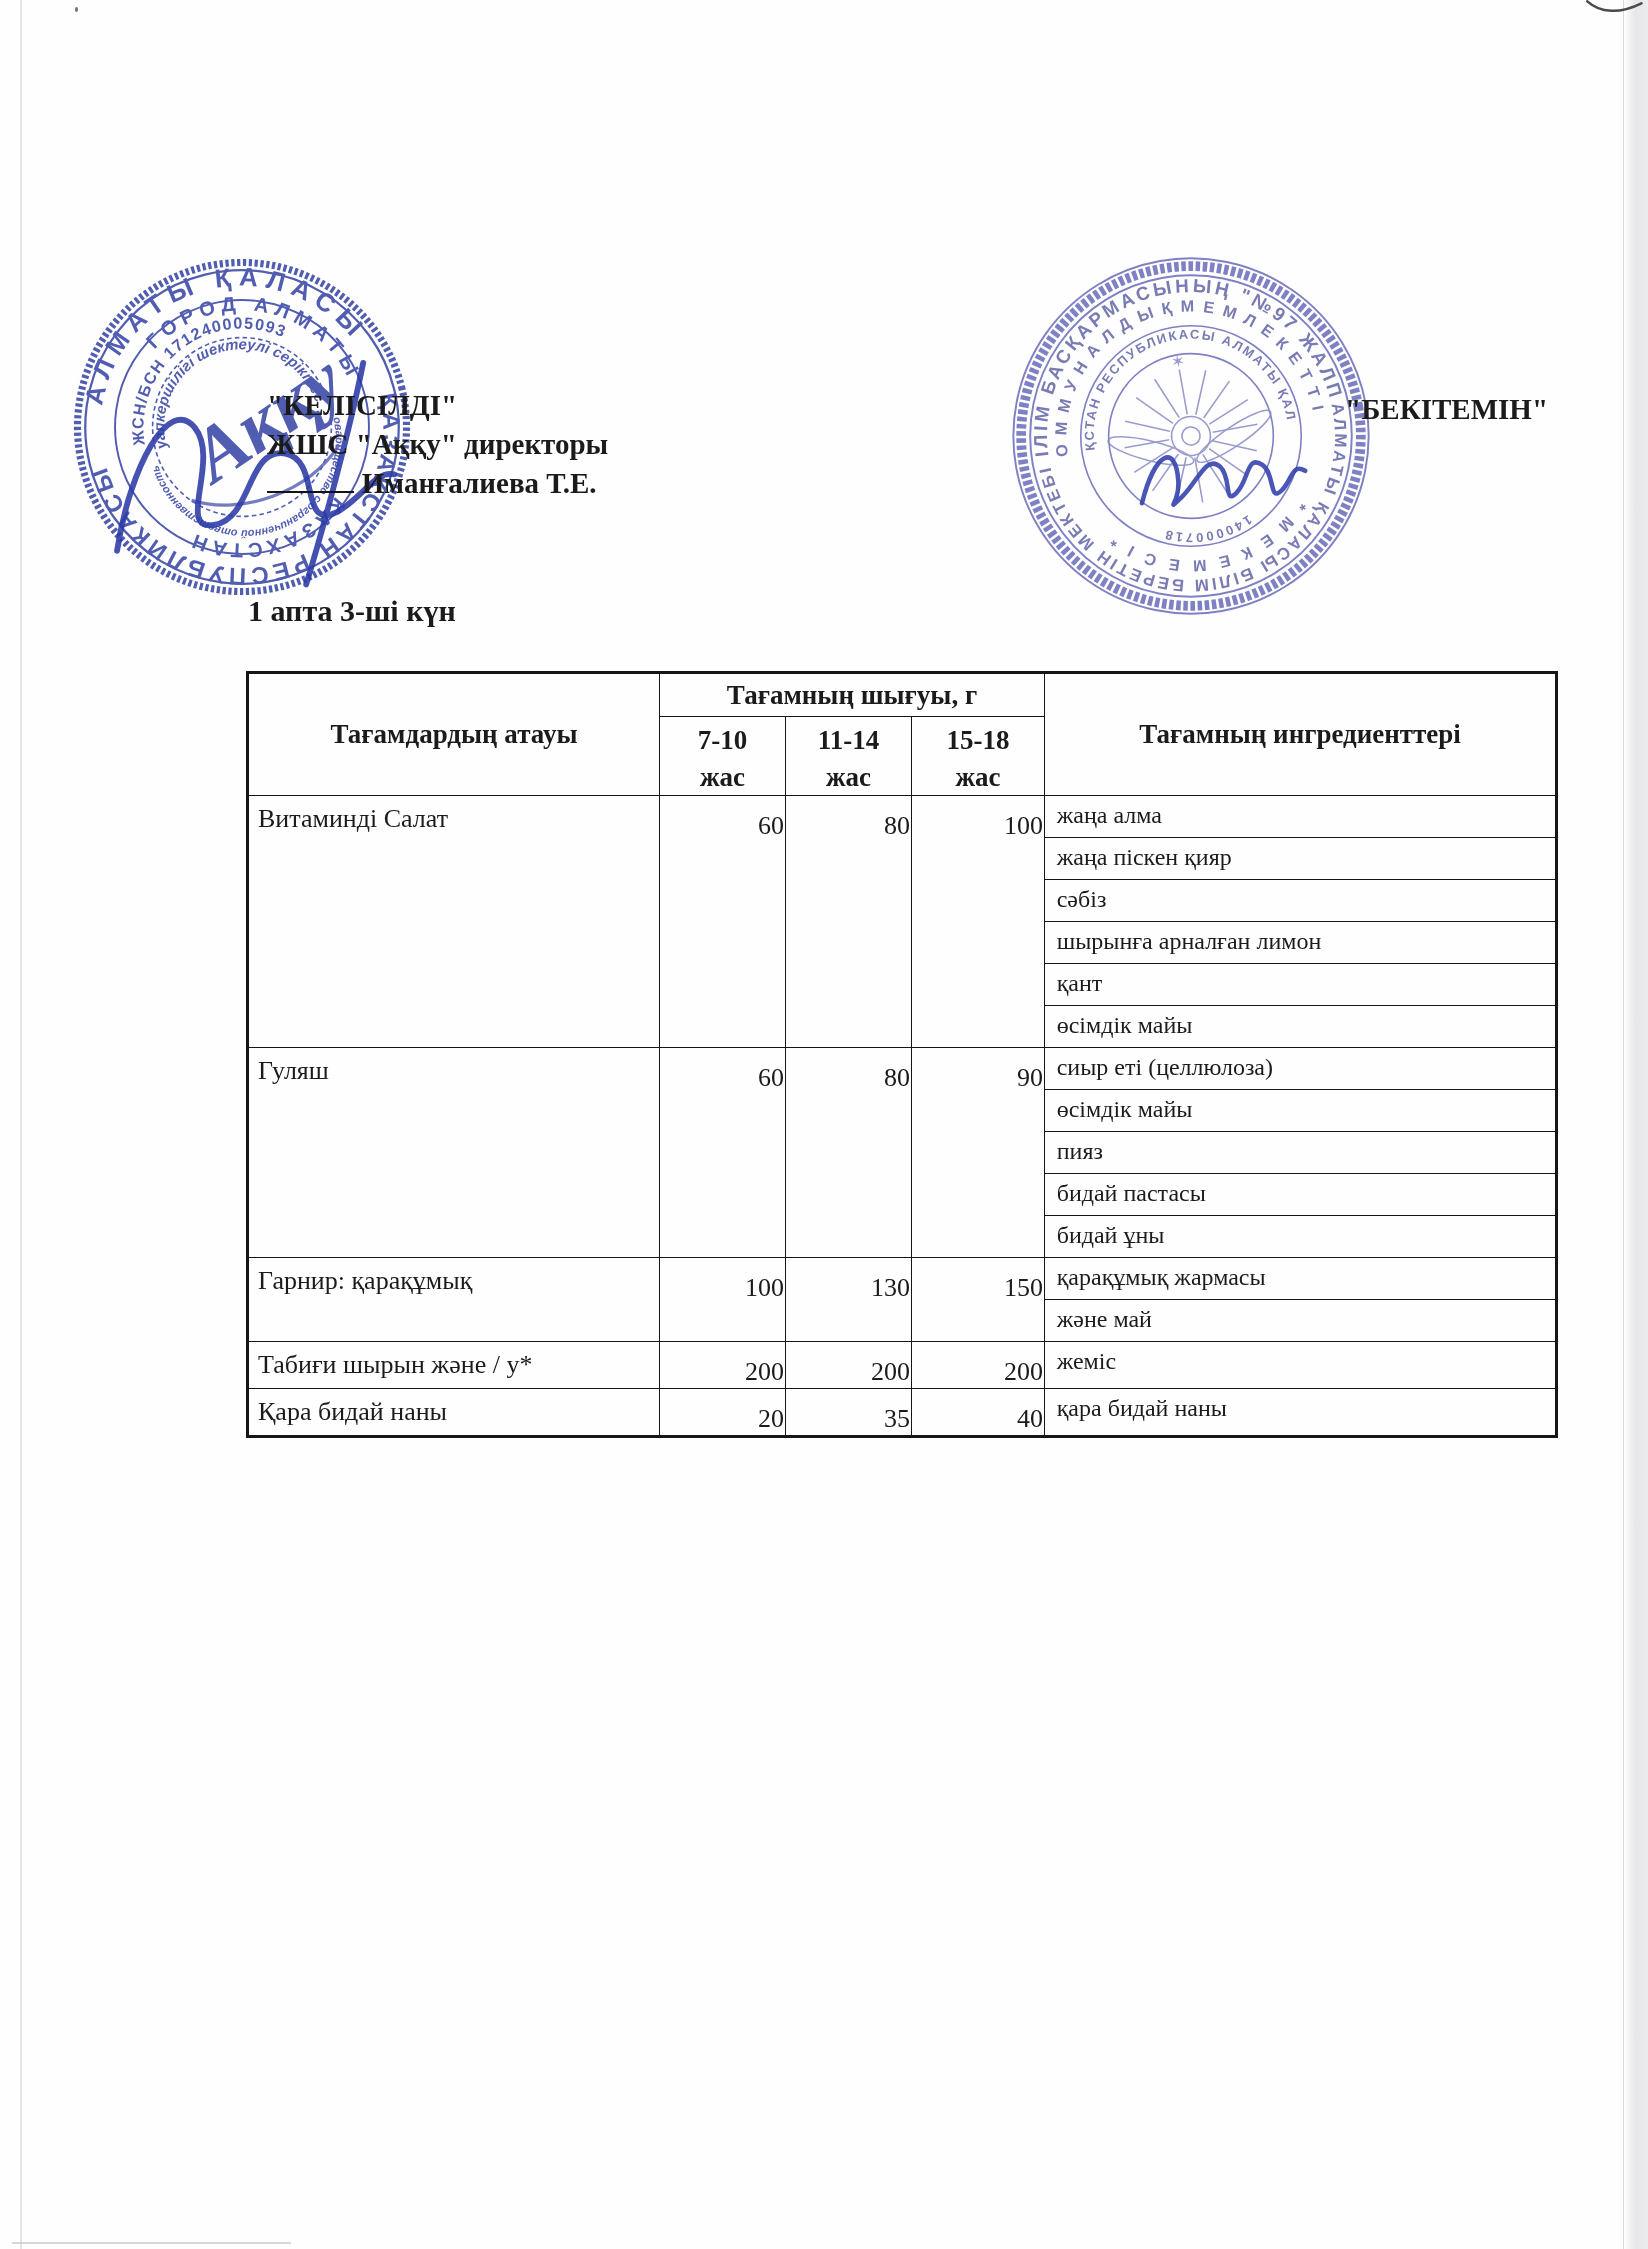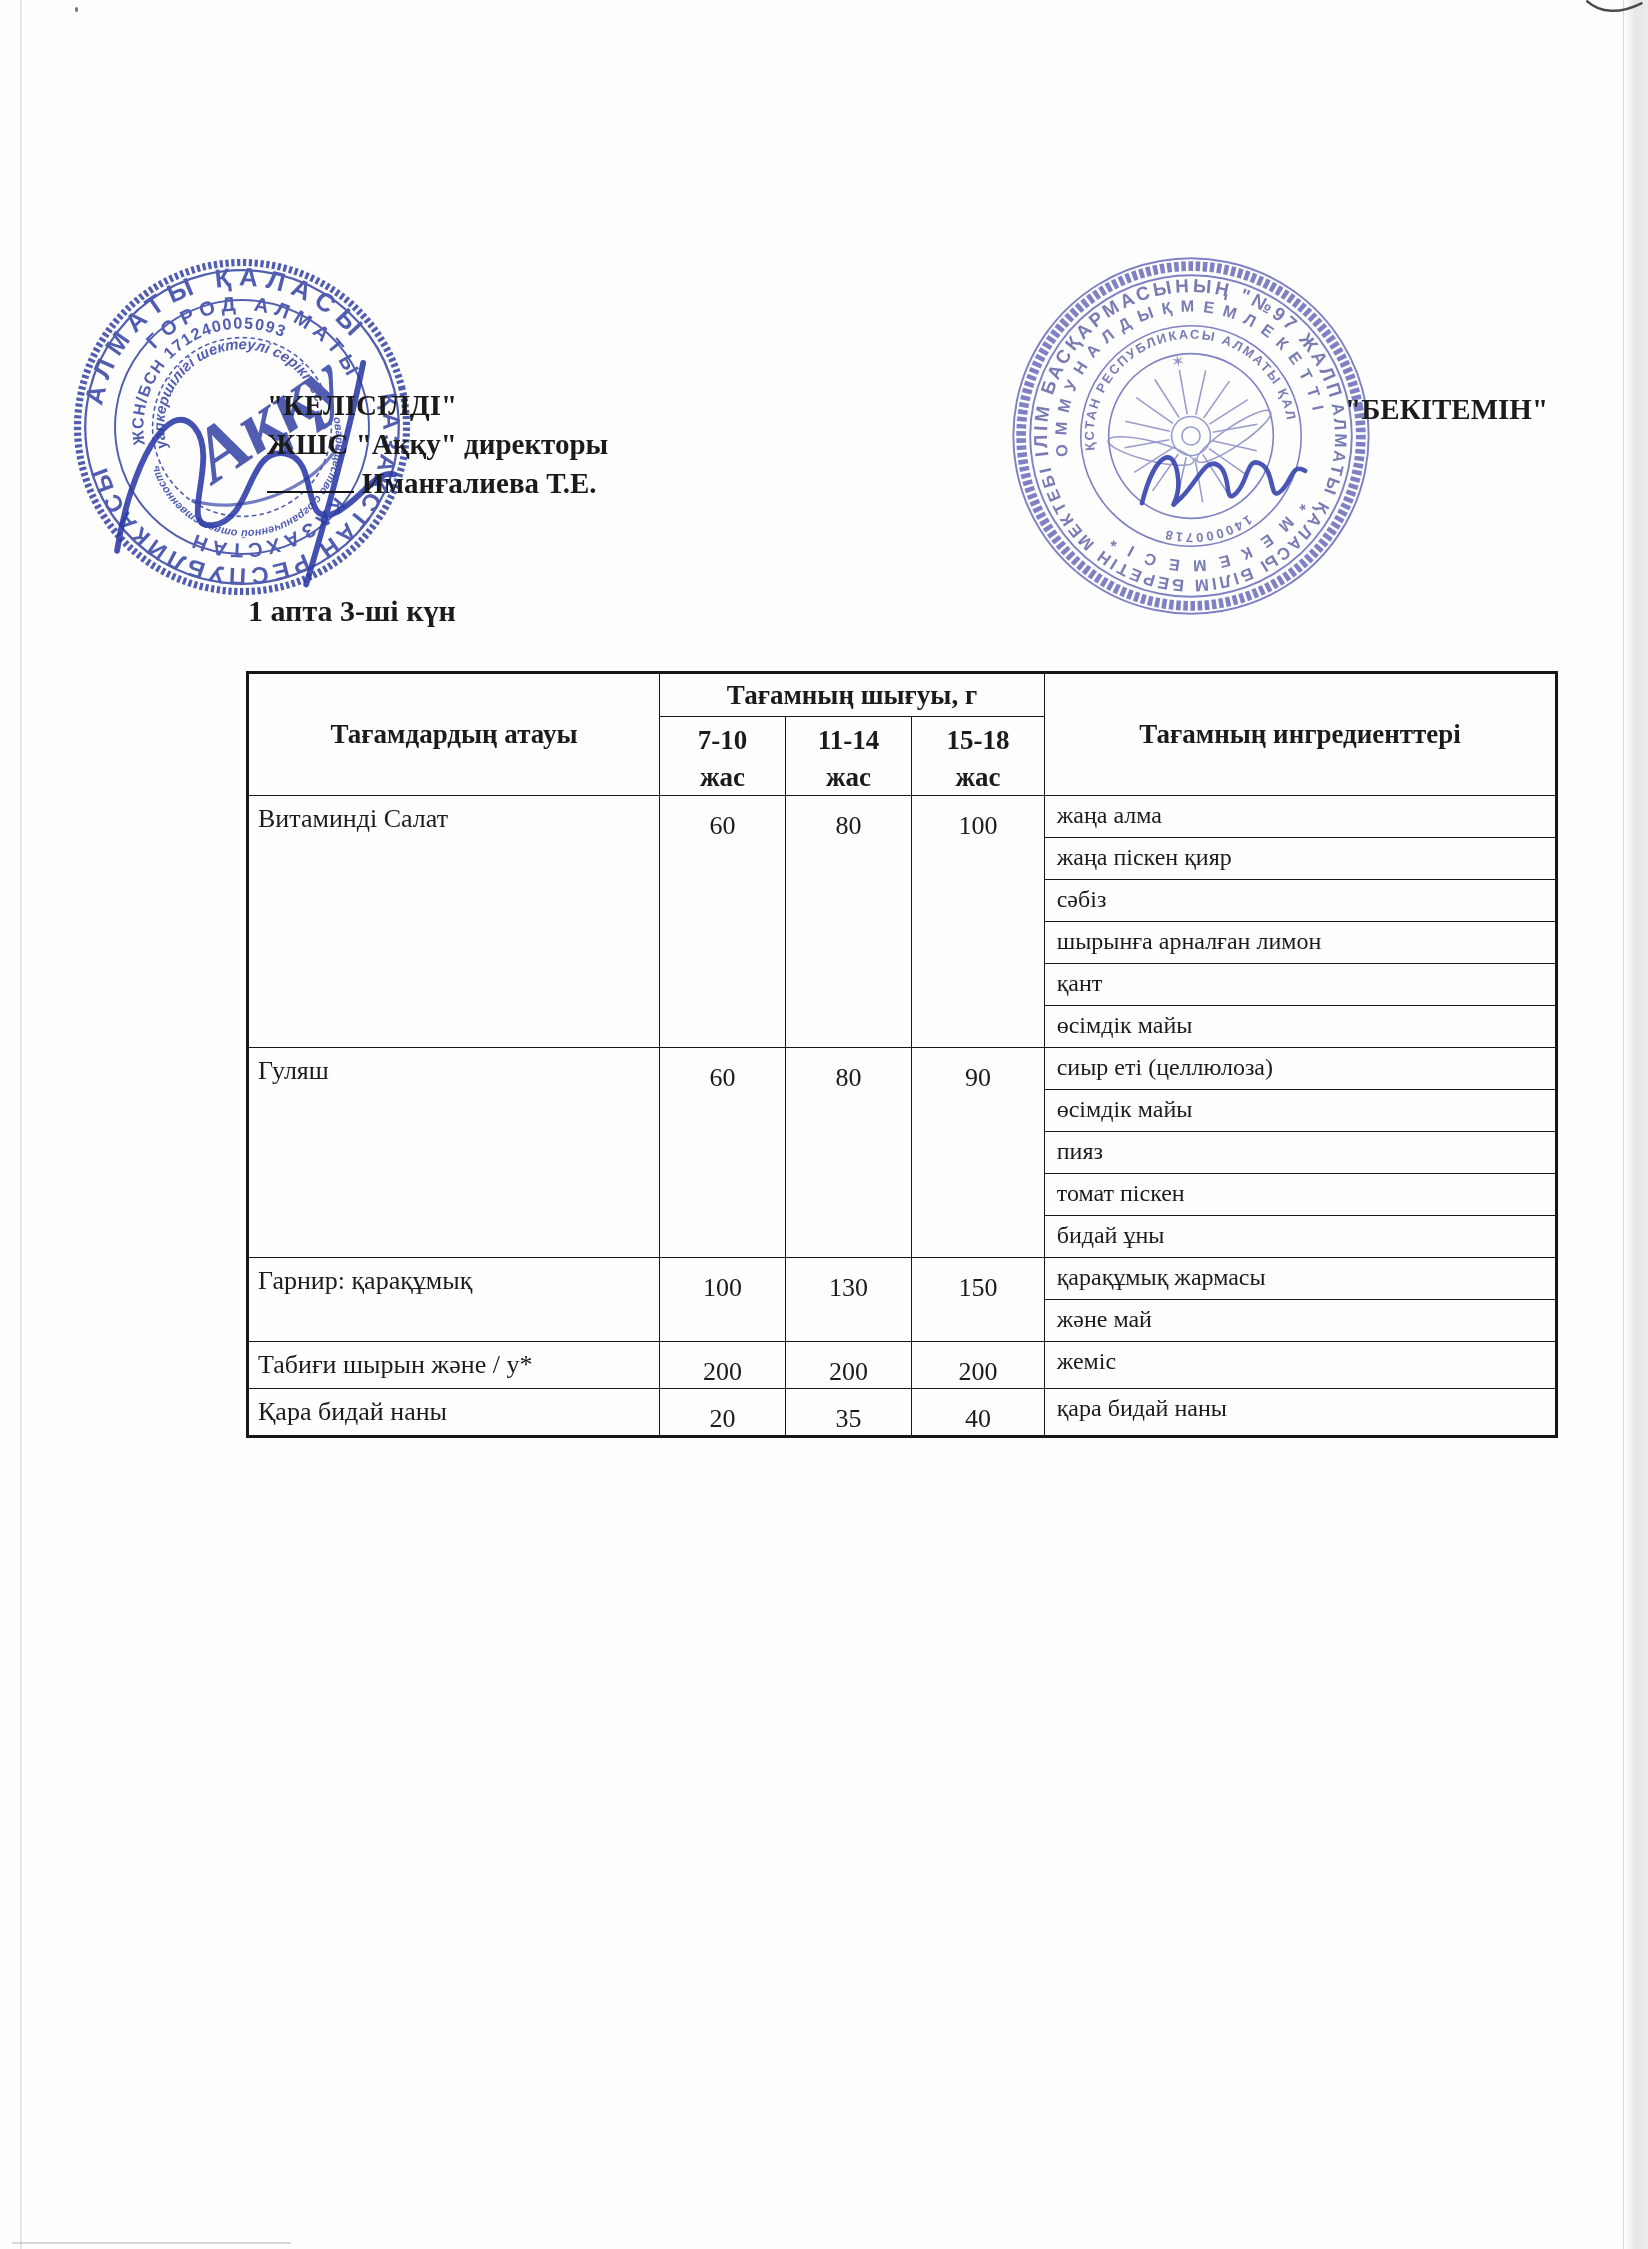--- a/index.html
+++ b/index.html
@@ -23,21 +23,21 @@
               width:1309px;border:3.2px solid #161616;}
   #menu-table td{border:1.9px solid #161616;vertical-align:top;overflow:hidden;}
   .th-side,.th-top,.th-age{font-weight:bold;text-align:center;}
   .th-side{font-size:27px;vertical-align:middle !important;}
   .th-top{font-size:27px;vertical-align:middle !important;height:40px;}
   .th-age{height:76px;font-size:27px;}
   .th-age .age-range{margin-top:6.5px;text-align:center;}
   .th-age .age-unit{margin-top:6px;}
   .r-body{height:42px;}
   .c-name{font-size:26px;padding:7.8px 3.9px 0 9px;}
-  .c-num{font-size:26px;text-align:center;padding-top:15px;}
+  .c-num{font-size:26px;text-align:right;padding-top:15px;}
   .c-ing{font-size:24px;padding:5.8px 3.9px 0 11.7px;}
   
   .stampsvg{position:absolute;}
   .stamp-ring-text{font-family:"Liberation Sans","DejaVu Sans",sans-serif;font-weight:bold;}
   .sig{position:absolute;}
 </style>
 </head>
 <body>
 
 <div id="page">
@@ -213,21 +213,21 @@
           <td class="c-num" rowspan="5">90</td>
           <td class="c-ing">сиыр еті (целлюлоза)</td>
         </tr>
         <tr class="r-body">
           <td class="c-ing">өсімдік майы</td>
         </tr>
         <tr class="r-body">
           <td class="c-ing">пияз</td>
         </tr>
         <tr class="r-body">
-          <td class="c-ing">томат піскен</td>
+          <td class="c-ing">бидай пастасы</td>
         </tr>
         <tr class="r-body">
           <td class="c-ing">бидай ұны</td>
         </tr>
         <tr class="r-body">
           <td class="c-name" rowspan="2">Гарнир: қарақұмық</td>
           <td class="c-num" rowspan="2">100</td>
           <td class="c-num" rowspan="2">130</td>
           <td class="c-num" rowspan="2">150</td>
           <td class="c-ing">қарақұмық жармасы</td>

